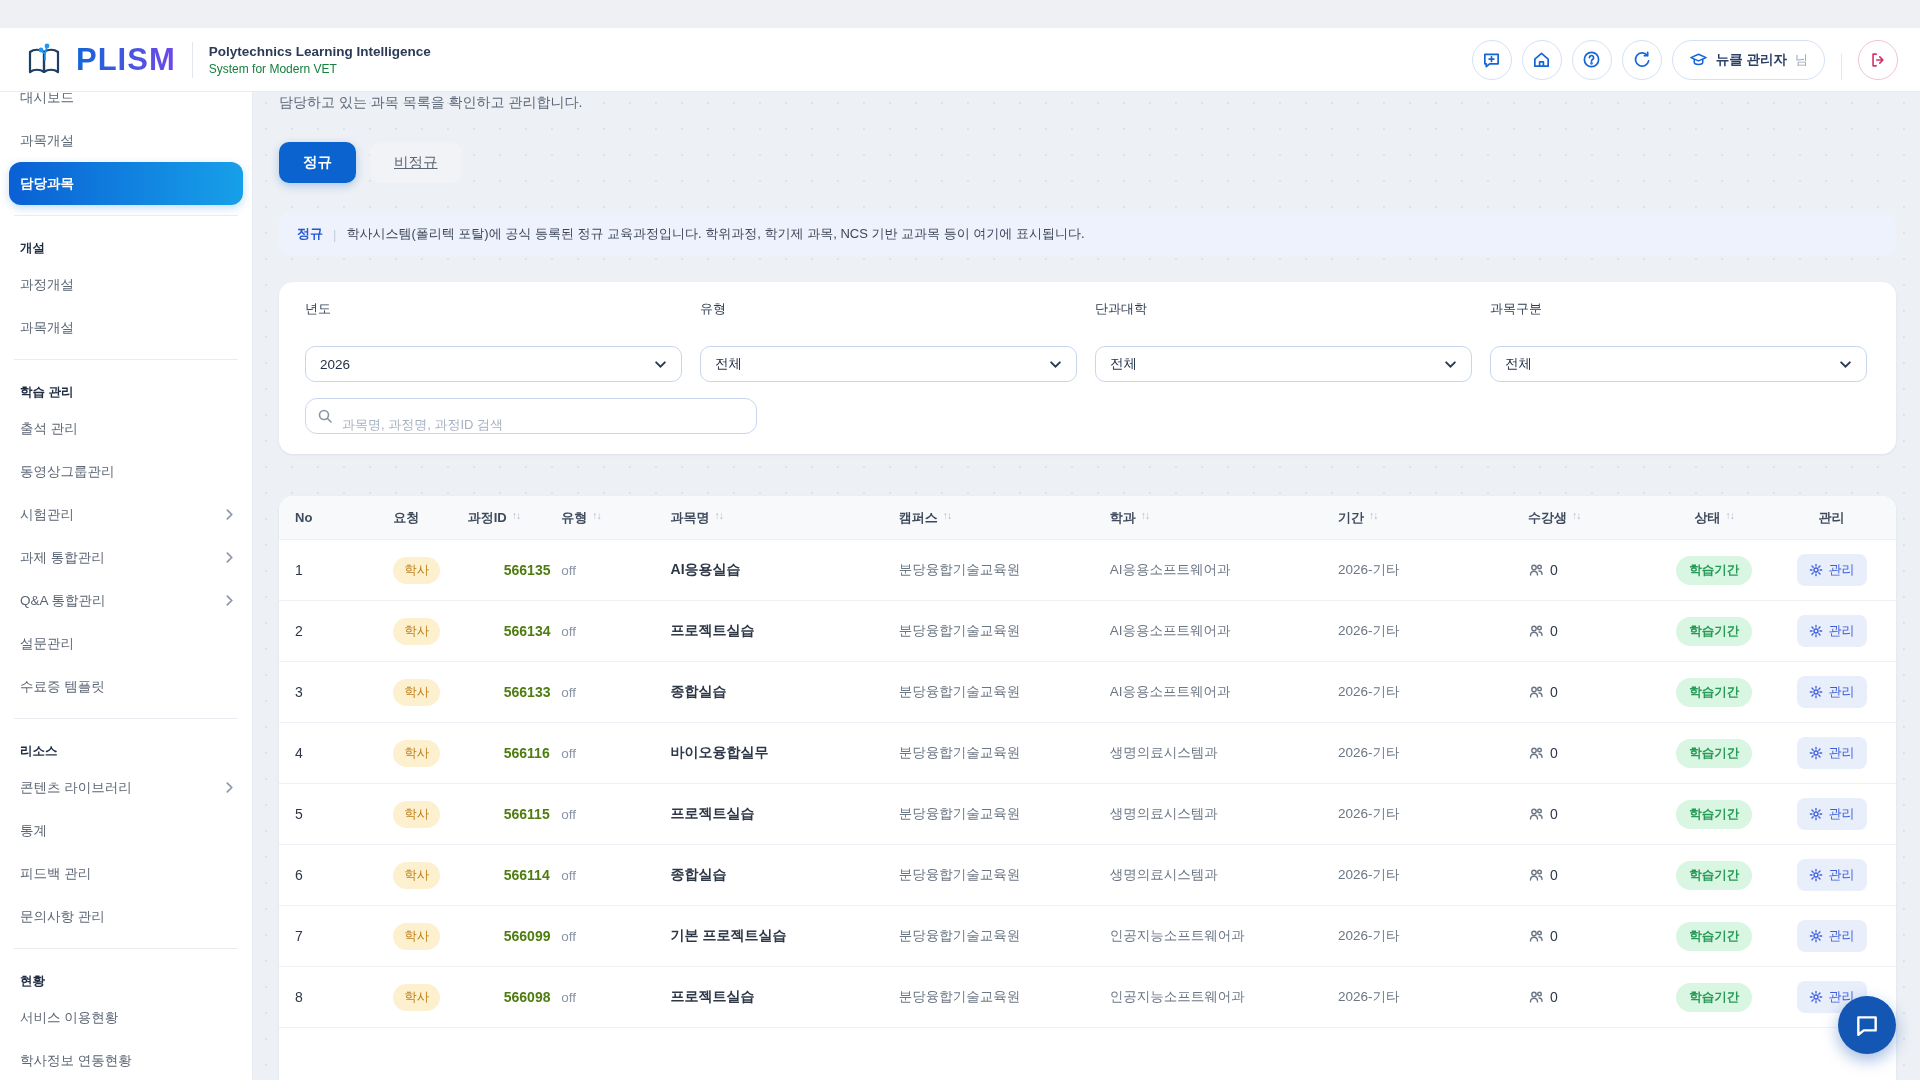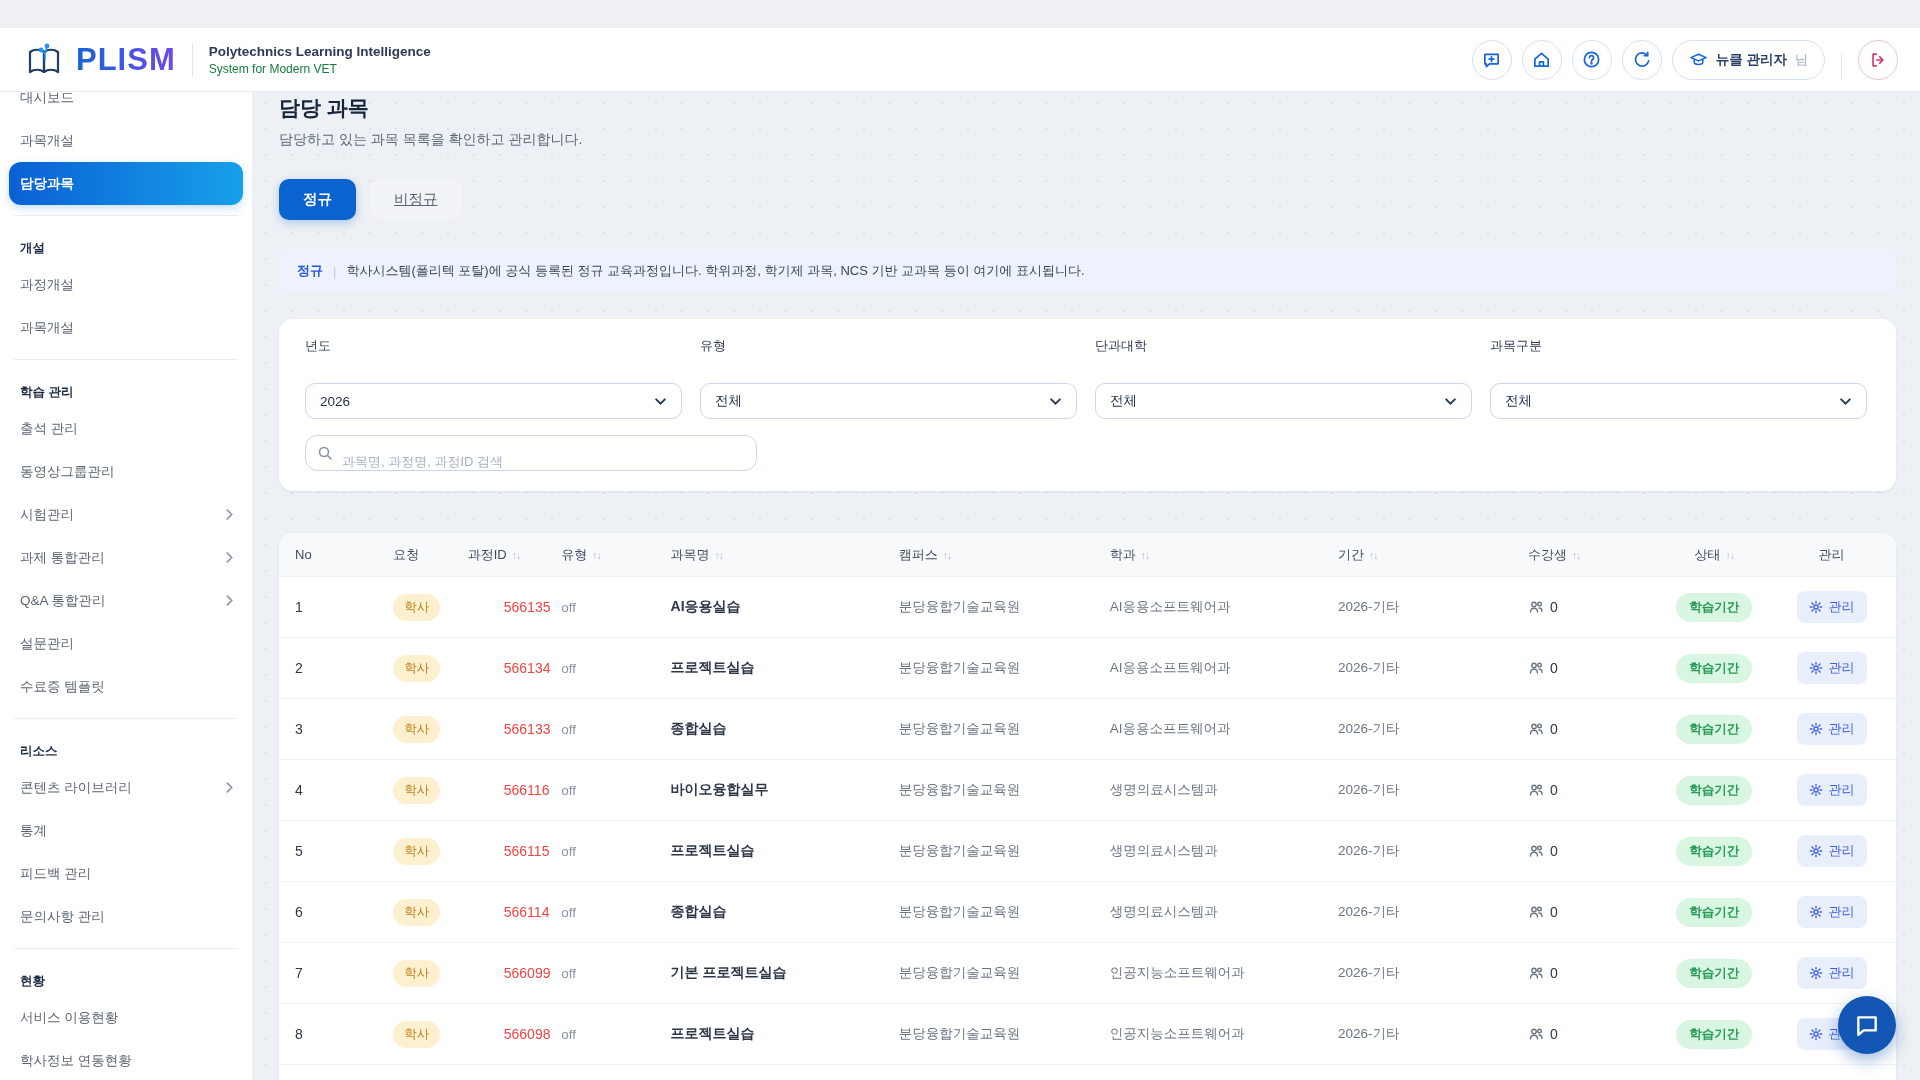--- a/index.html
+++ b/index.html
@@ -79,28 +79,28 @@
   .search-input { width:452px; height:36px; border:1.5px solid #c9d6ee; border-radius:12px;
     padding:16px 12px 0 36px; font-size:13px; color:#23324a; outline:none;
     font-family:"Liberation Sans","DejaVu Sans",sans-serif; }
   .search-input::placeholder { color:#a6b0c0; }
 
   
   .table-card { background:#fff; border-radius:14px 14px 0 0; box-shadow:0 1px 3px rgba(16,42,83,.07); }
   .tgrid { display:grid; grid-template-columns:6.2% 4.7% 5.9% 6.9% 14.4% 13.3% 14.4% 12% 7.4% 8.7% auto;
     align-items:center; padding:0 16px; }
   .thead { height:44px; background:#f7f9fb; border-radius:14px 14px 0 0; border-bottom:1px solid #edf1f5; }
-  .th { font-size:13px; font-weight:normal; color:#3f4a5c; display:flex; align-items:center; gap:5px; }
+  .th { font-size:13px; font-weight:bold; color:#3f4a5c; display:flex; gap:5px; }
   .th .sort { color:#b9c2d0; font-size:10.5px; letter-spacing:-1px; cursor:pointer; }
   .th.center { justify-content:center; }
   .trow { height:61px; border-bottom:1px solid #eef2f7; }
   .td { font-size:13.5px; color:#4a5568; display:flex; align-items:center; }
   .td.center { justify-content:center; }
   .c-no { font-size:14px; color:#2d3748; }
-  .c-id { font-size:14px; font-weight:normal; color:#ef4444;padding-left:36px; }
+  .c-id { font-size:14px; font-weight:bold; color:#4d7c0f;padding-left:36px; }
   .c-type { color:#8a94a6; }
   .c-name { font-size:14px; font-weight:bold; color:#2d3748; }
   .c-muted { color:#6b7684; }
   .badge-req { background:#fcf0cf; color:#bf7d16; font-size:12.5px; padding:5px 11px; border-radius:999px; }
   .students { display:flex; align-items:center; gap:6px; color:#2d3748; font-size:14px; }
   .students svg { width:16px; height:16px; color:#6b7684; }
   .pill-status { background:#d9f6e2; color:#279b57; font-size:12.5px; font-weight:bold;
     padding:6px 13px; border-radius:999px; }
   .btn-manage { display:flex; align-items:center; gap:6px; background:#e9eefb; color:#3c5ede;
     border:none; border-radius:8px; padding:7px 12px; font-size:13px; cursor:pointer;
@@ -256,21 +256,20 @@
   <div class="side-section">현황</div>
   <div class="side-item">
       <span>서비스 이용현황</span>
     </div>
   <div class="side-item">
       <span>학사정보 연동현황</span>
     </div>
 </div>
 
 <div class="main">
-  <div class="page-title">담당 과목</div>
   <div class="page-subtitle">담당하고 있는 과목 목록을 확인하고 관리합니다.</div>
 
   <div class="tabs">
     <button class="tab active">정규</button>
     <button class="tab inactive">비정규</button>
   </div>
 
   <div class="info-box">
     <div class="info-line1">
       <span class="info-tag">정규</span>

